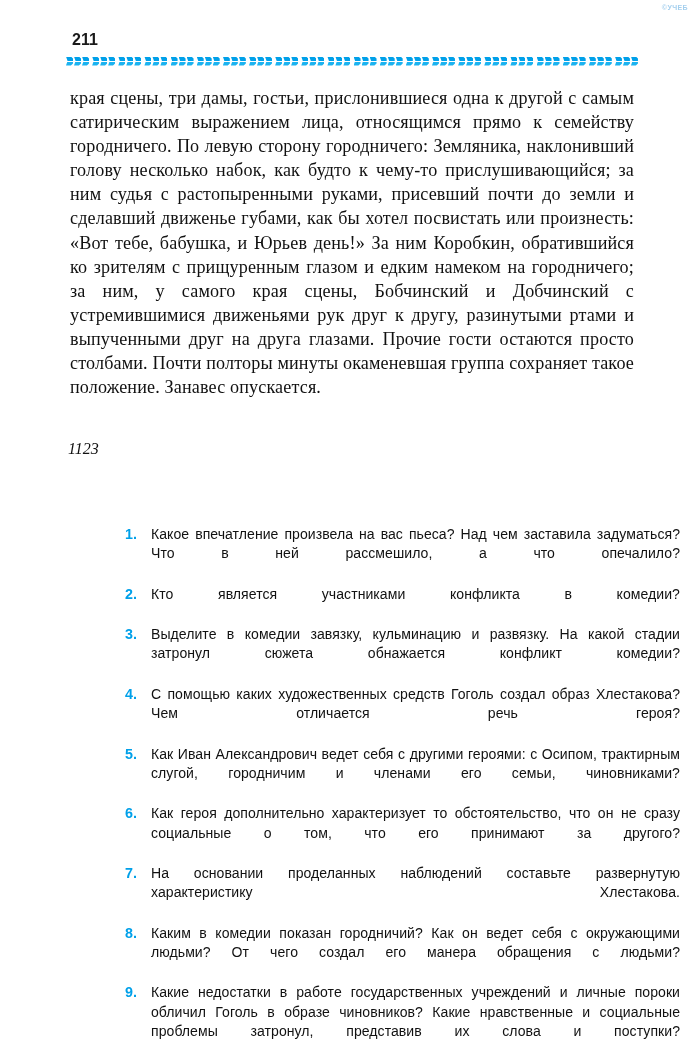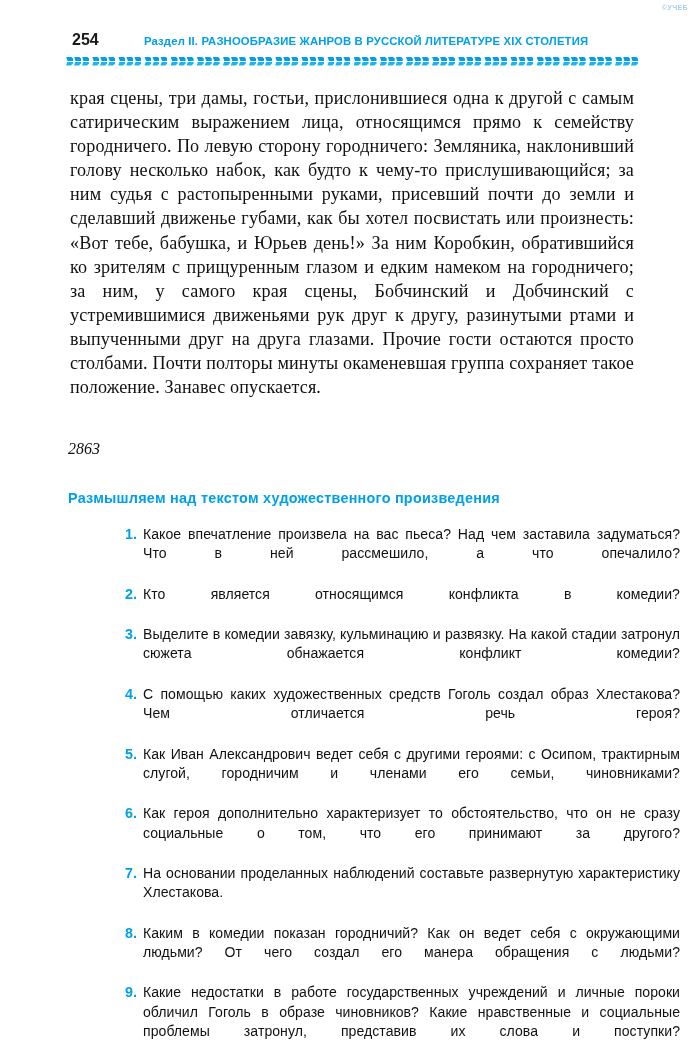--- a/index.html
+++ b/index.html
@@ -150,37 +150,37 @@
     font-weight: bold;
     color: #00a0e9;
     font-size: 14.3px;
     line-height: 19.4px;
   }
   .q-text {
     flex: 1 1 auto;
     text-align: justify;
     text-justify: inter-word;
     letter-spacing: 0.05px;
+    margin-left: 8px;
   }
   .q-text::after {
     content: "";
     display: inline-block;
     width: 100%;
   }
 </style>
 </head>
 <body>
 
 <div class="page">
 
   <div class="watermark">©УЧЕБ</div>
 
   <div class="head-row">
-    <div class="folio">254</div>
-    <div class="running-title">Раздел II. РАЗНООБРАЗИЕ ЖАНРОВ В РУССКОЙ ЛИТЕРАТУРЕ XIX СТОЛЕТИЯ</div>
+    <div class="folio">211</div>
   </div>
 
   <div class="deco-rule" id="deco">
       <span class="deco-cluster">
         <span class="deco-glyph"></span>
         <span class="deco-glyph"></span>
         <span class="deco-glyph"></span>
       </span>
       <span class="deco-cluster">
         <span class="deco-glyph"></span>
@@ -286,32 +286,31 @@
         <span class="deco-glyph"></span>
         <span class="deco-glyph"></span>
         <span class="deco-glyph"></span>
       </span>
     </div>
 
   <div class="prose">
     <p>края сцены, три дамы, гостьи, прислонившиеся одна к другой с самым сатирическим выражением лица, относящимся прямо к семейству городничего. По левую сторону городничего: Земляника, наклонивший голову несколько набок, как будто к чему-то прислушивающийся; за ним судья с растопыренными руками, присевший почти до земли и сделавший движенье губами, как бы хотел посвистать или произнесть: «Вот тебе, бабушка, и Юрьев день!» За ним Коробкин, обратившийся ко зрителям с прищуренным глазом и едким намеком на городничего; за ним, у самого края сцены, Бобчинский и Добчинский с устремившимися движеньями рук друг к другу, разинутыми ртами и выпученными друг на друга глазами. Прочие гости остаются просто столбами. Почти полторы минуты окаменевшая группа сохраняет такое положение. Занавес опускается.</p>
   </div>
 
-  <div class="year">2863</div>
-
-  <div class="section-heading">Размышляем над текстом художественного произведения</div>
+  <div class="year">1123</div>
+
 
   <ol class="questions" id="qlist">
       <li class="q-item">
         <span class="q-num">1.</span>
         <span class="q-text">Какое впечатление произвела на вас пьеса? Над чем заставила задуматься? Что в ней рассмешило, а что опечалило?</span>
       </li>
       <li class="q-item">
         <span class="q-num">2.</span>
-        <span class="q-text">Кто является относящимся конфликта в комедии?</span>
+        <span class="q-text">Кто является участниками конфликта в комедии?</span>
       </li>
       <li class="q-item">
         <span class="q-num">3.</span>
         <span class="q-text">Выделите в комедии завязку, кульминацию и развязку. На какой стадии затронул сюжета обнажается конфликт комедии?</span>
       </li>
       <li class="q-item">
         <span class="q-num">4.</span>
         <span class="q-text">С помощью каких художественных средств Гоголь создал образ Хлестакова? Чем отличается речь героя?</span>
       </li>
       <li class="q-item">

